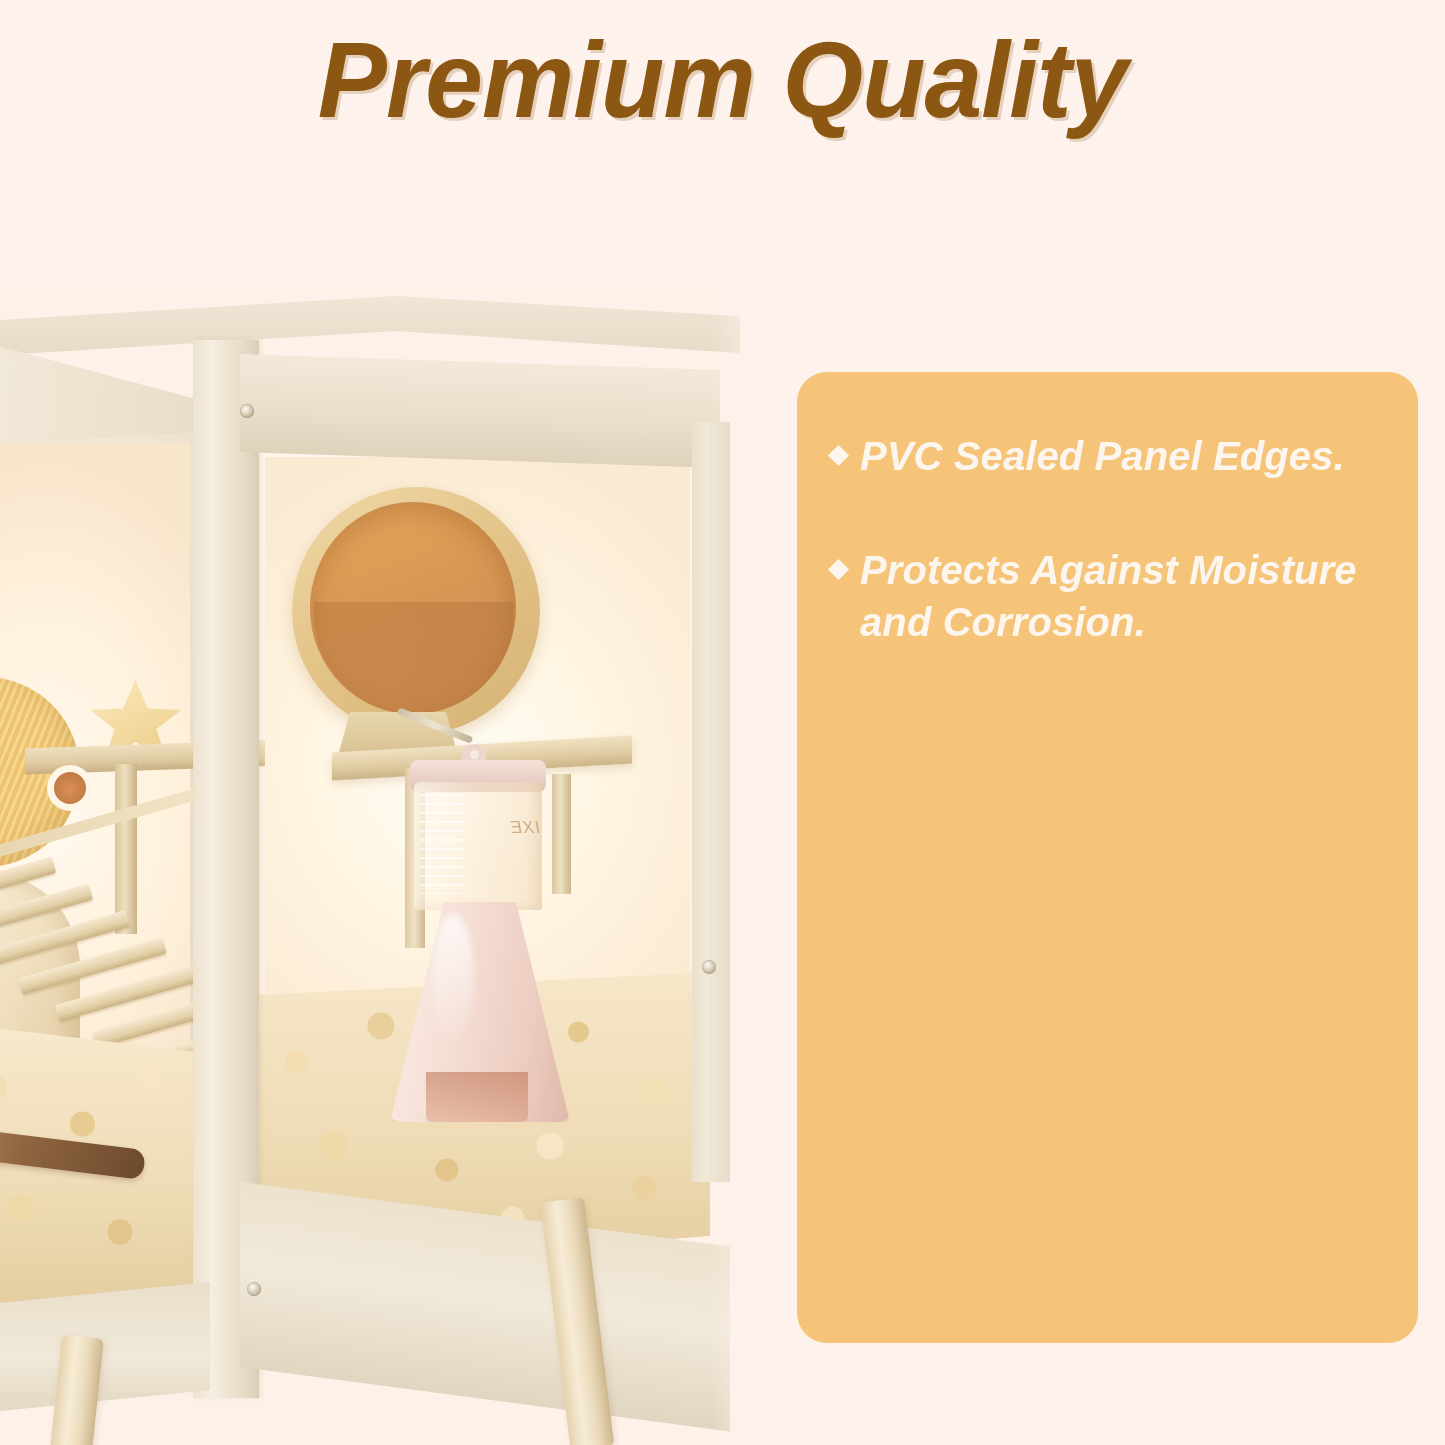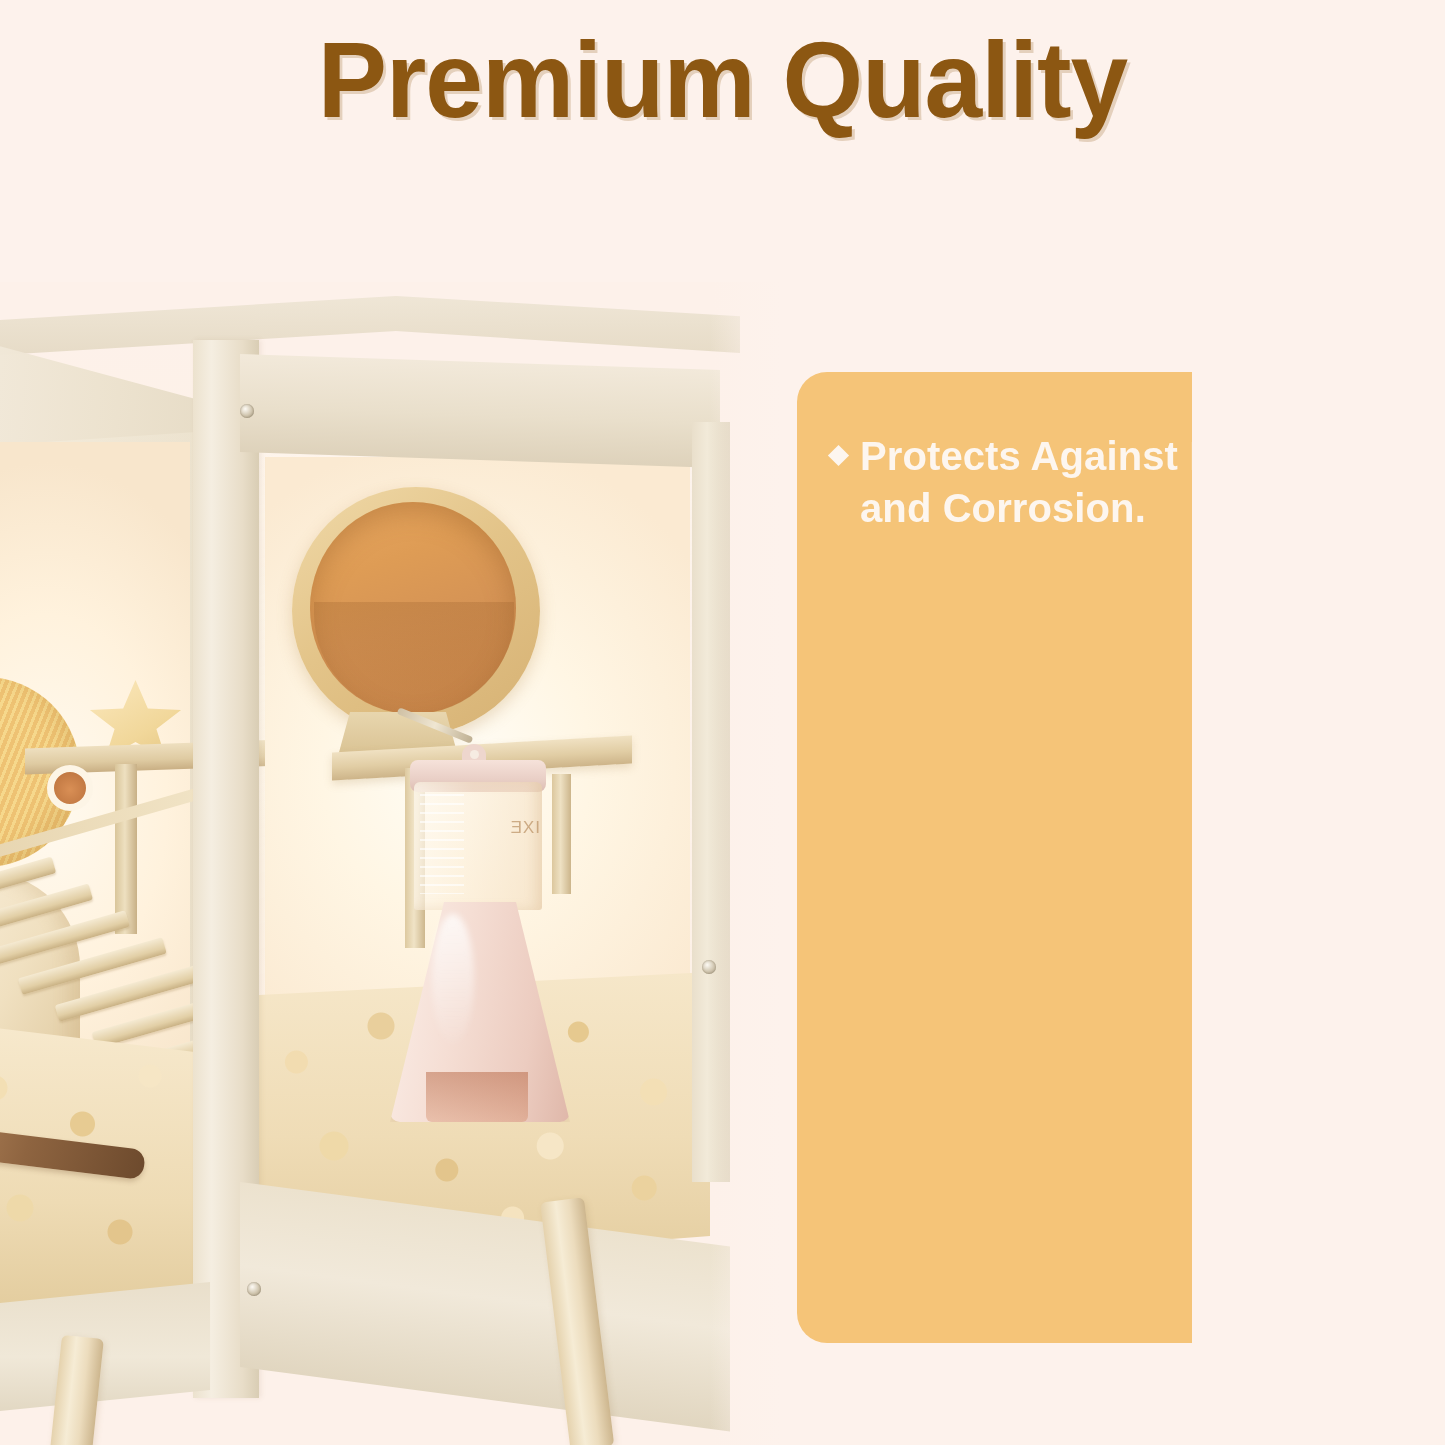--- a/index.html
+++ b/index.html
@@ -8,24 +8,25 @@
   }
   body {
     width: 1445px;
     height: 1445px;
     background: #fdf2ec;
     font-family: "Liberation Sans", sans-serif;
     overflow: hidden;
   }
   .canvas {
     position: relative;
-    width: 1192px;
+    width: 1445px;
     height: 1445px;
     background: #fdf2ec;
     overflow: hidden;
+    font-style: italic;
   }
 
   
   .title {
     position: absolute;
     left: 0;
     top: 26px;
     width: 1445px;
     text-align: center;
     font-family: "Liberation Sans Narrow", "Liberation Sans", sans-serif;
@@ -594,18 +595,22 @@
     <div class="leg leg-front-left"></div>
     <div class="leg leg-front-right"></div>
 
     <div class="photo-fade-right"></div>
   </div>
 
   <div class="feature-panel">
     <ul class="bullet-list">
       <li class="bullet-item">
         <span class="bullet-diamond"></span>
+        <span class="bullet-text">PVC Sealed Panel Edges.</span>
+      </li>
+      <li class="bullet-item">
+        <span class="bullet-diamond"></span>
         <span class="bullet-text">Protects Against Moisture and Corrosion.</span>
       </li>
     </ul>
   </div>
 
 </div>
 
 </body></html>

